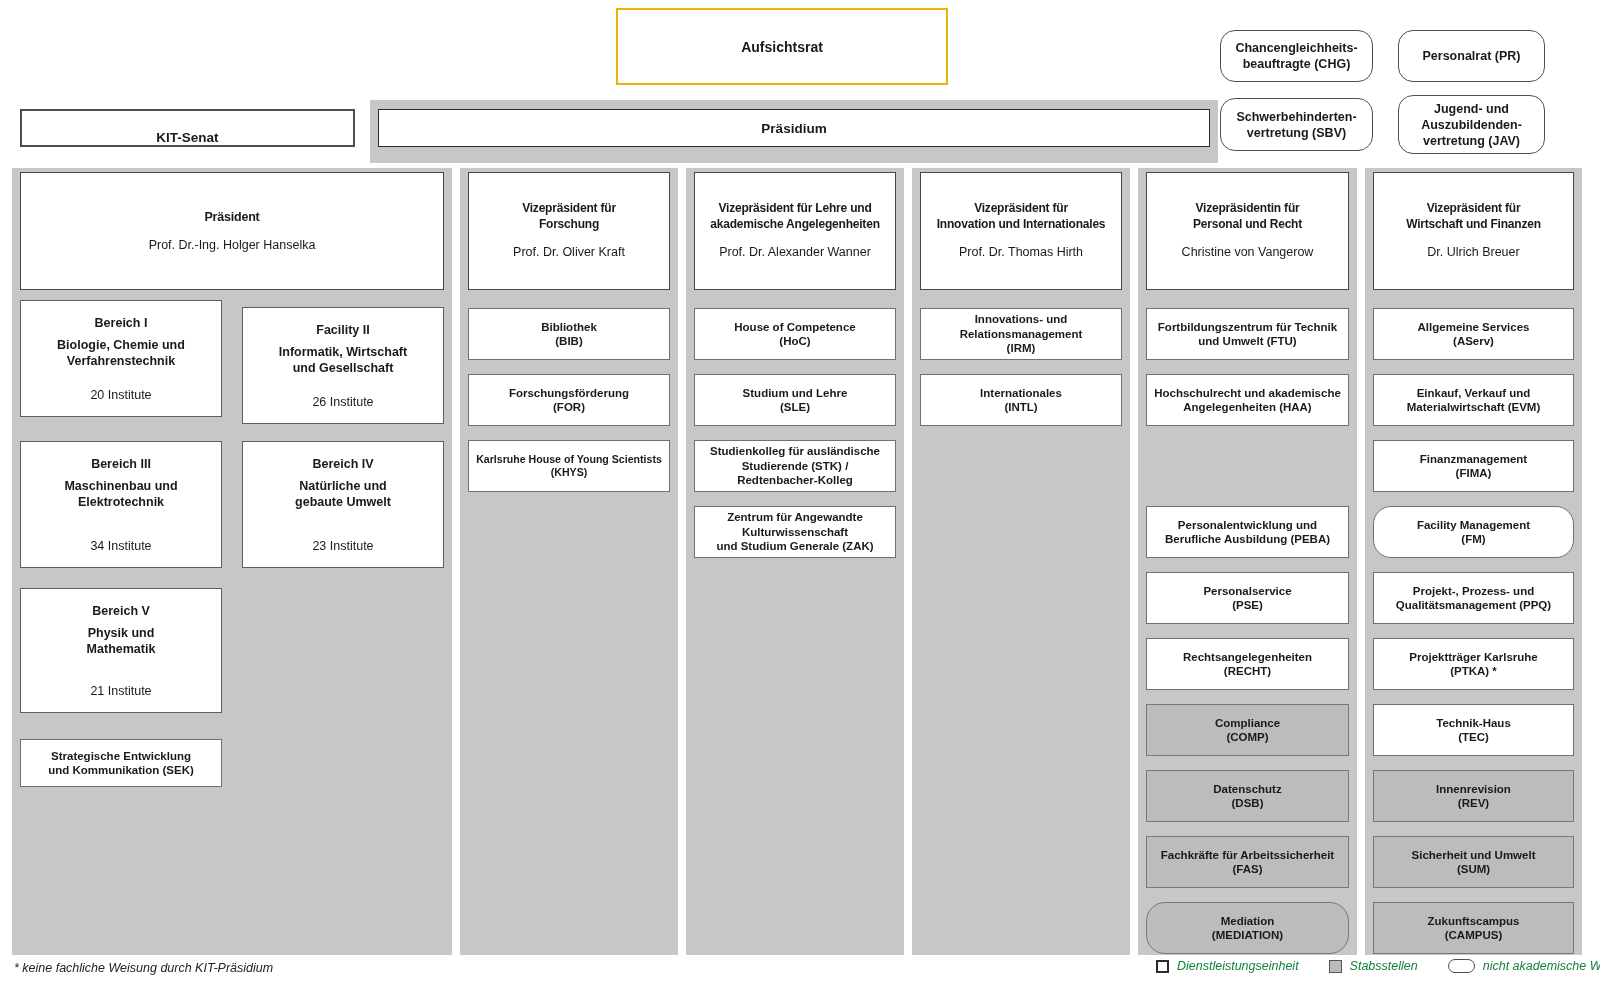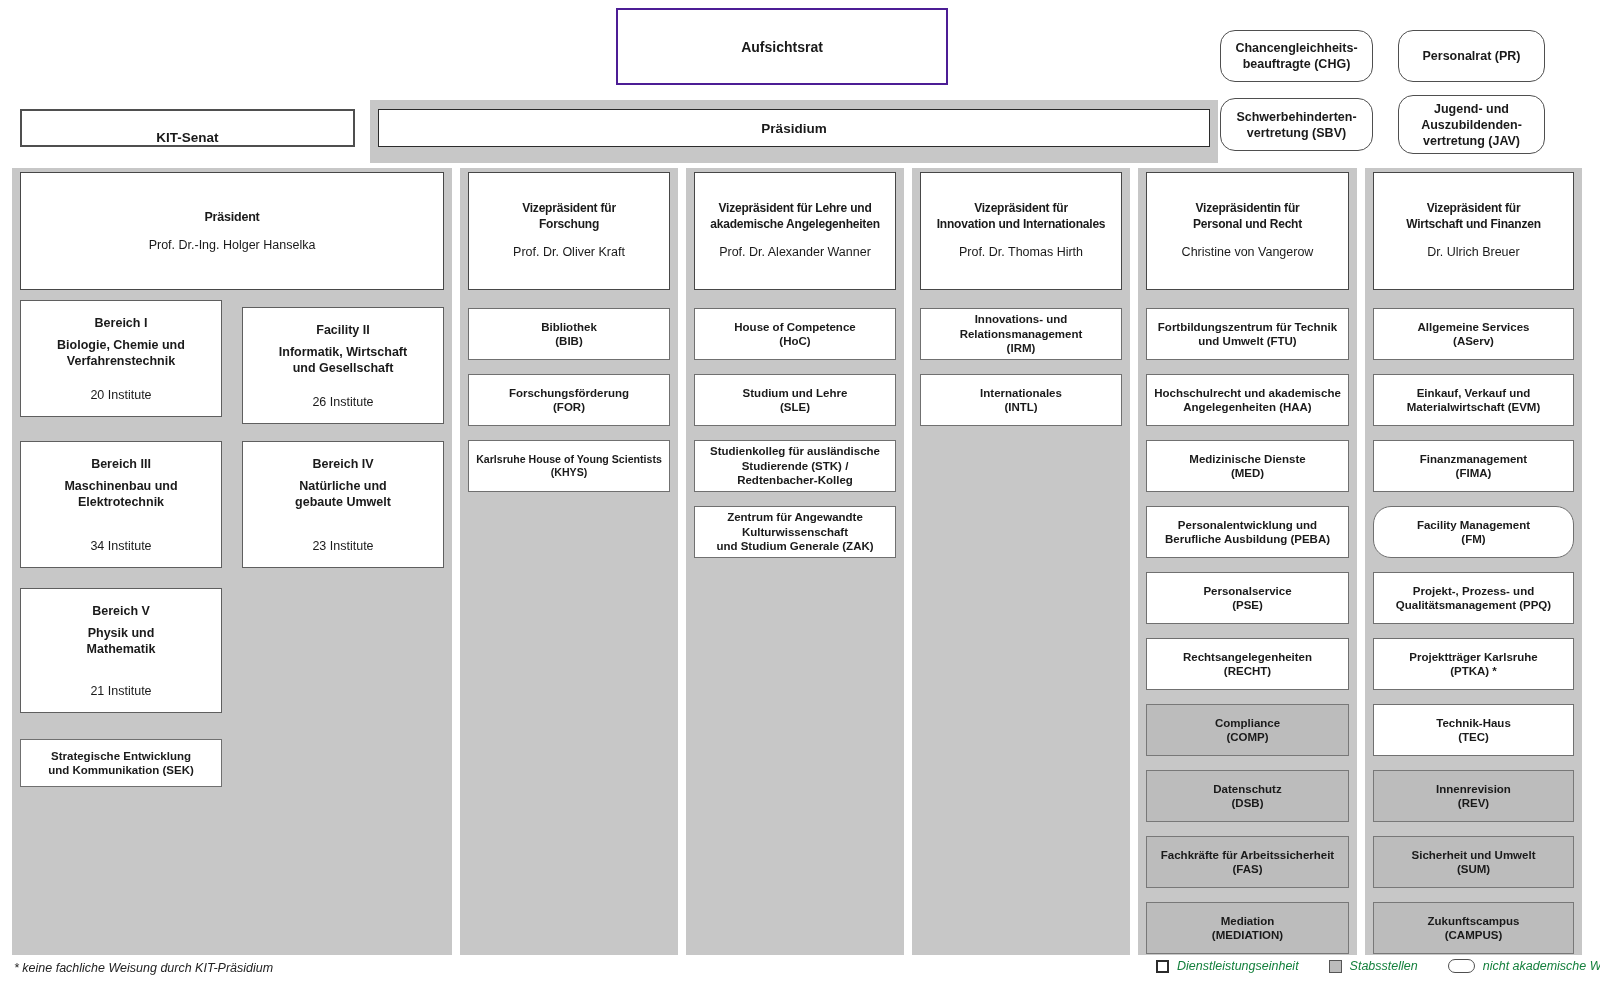--- a/index.html
+++ b/index.html
@@ -6,21 +6,21 @@
   .canvas{
     position:relative;width:1600px;height:1005px;background:#ffffff;
     font-family:"Liberation Sans","DejaVu Sans",sans-serif;color:#1a1a1a;overflow:hidden;
   }
   .pre{white-space:pre-line;}
   
   .hdrbox{
     position:absolute;background:#ffffff;display:flex;align-items:center;justify-content:center;
     font-weight:bold;font-size:13.5px;text-align:center;box-sizing:border-box;
   }
-  .aufsichtsrat{border:2px solid #4c1d95;font-size:14px;}
+  .aufsichtsrat{border:2px solid #eab308;font-size:14px;}
   .kitsenat{border:2px solid #4f4f4f;}
   .praesidium{border:1.5px solid #2b2b2b;}
   .band{position:absolute;background:#c7c7c7;}
   
   .round{
     position:absolute;background:#ffffff;border:1.6px solid #4f4f4f;border-radius:15px;
     display:flex;align-items:center;justify-content:center;text-align:center;
     font-weight:bold;font-size:12.5px;line-height:1.28;box-sizing:border-box;padding:2px 6px;
   }
   
@@ -207,24 +207,20 @@
       <div class="head-name">Christine von Vangerow</div>
     </div>
     <div class="unit" style="top:140px;width:203px;">
       <span class="pre">Fortbildungszentrum für Technik
 und Umwelt (FTU)</span>
     </div>
     <div class="unit" style="top:206px;width:203px;">
       <span class="pre">Hochschulrecht und akademische
 Angelegenheiten (HAA)</span>
     </div>
-    <div class="unit" style="top:272px;width:203px;">
-      <span class="pre">Medizinische Dienste
-(MED)</span>
-    </div>
     <div class="unit" style="top:338px;width:203px;">
       <span class="pre">Personalentwicklung und
 Berufliche Ausbildung (PEBA)</span>
     </div>
     <div class="unit" style="top:404px;width:203px;">
       <span class="pre">Personalservice
 (PSE)</span>
     </div>
     <div class="unit" style="top:470px;width:203px;">
       <span class="pre">Rechtsangelegenheiten
@@ -235,21 +231,21 @@
 (COMP)</span>
     </div>
     <div class="unit staff" style="top:602px;width:203px;">
       <span class="pre">Datenschutz
 (DSB)</span>
     </div>
     <div class="unit staff" style="top:668px;width:203px;">
       <span class="pre">Fachkräfte für Arbeitssicherheit
 (FAS)</span>
     </div>
-    <div class="unit staff" style="top:734px;width:203px;">
+    <div class="unit staff" style="top:734px;width:203px;border-radius:19px;">
       <span class="pre">Mediation
 (MEDIATION)</span>
     </div>
   </div>
 
   <div class="col" style="left:1365px;width:217px;">
     <div class="head" style="left:8px;width:201px;">
       <div class="head-title pre">Vizepräsident für
 Wirtschaft und Finanzen</div>
       <div class="head-name">Dr. Ulrich Breuer</div>

